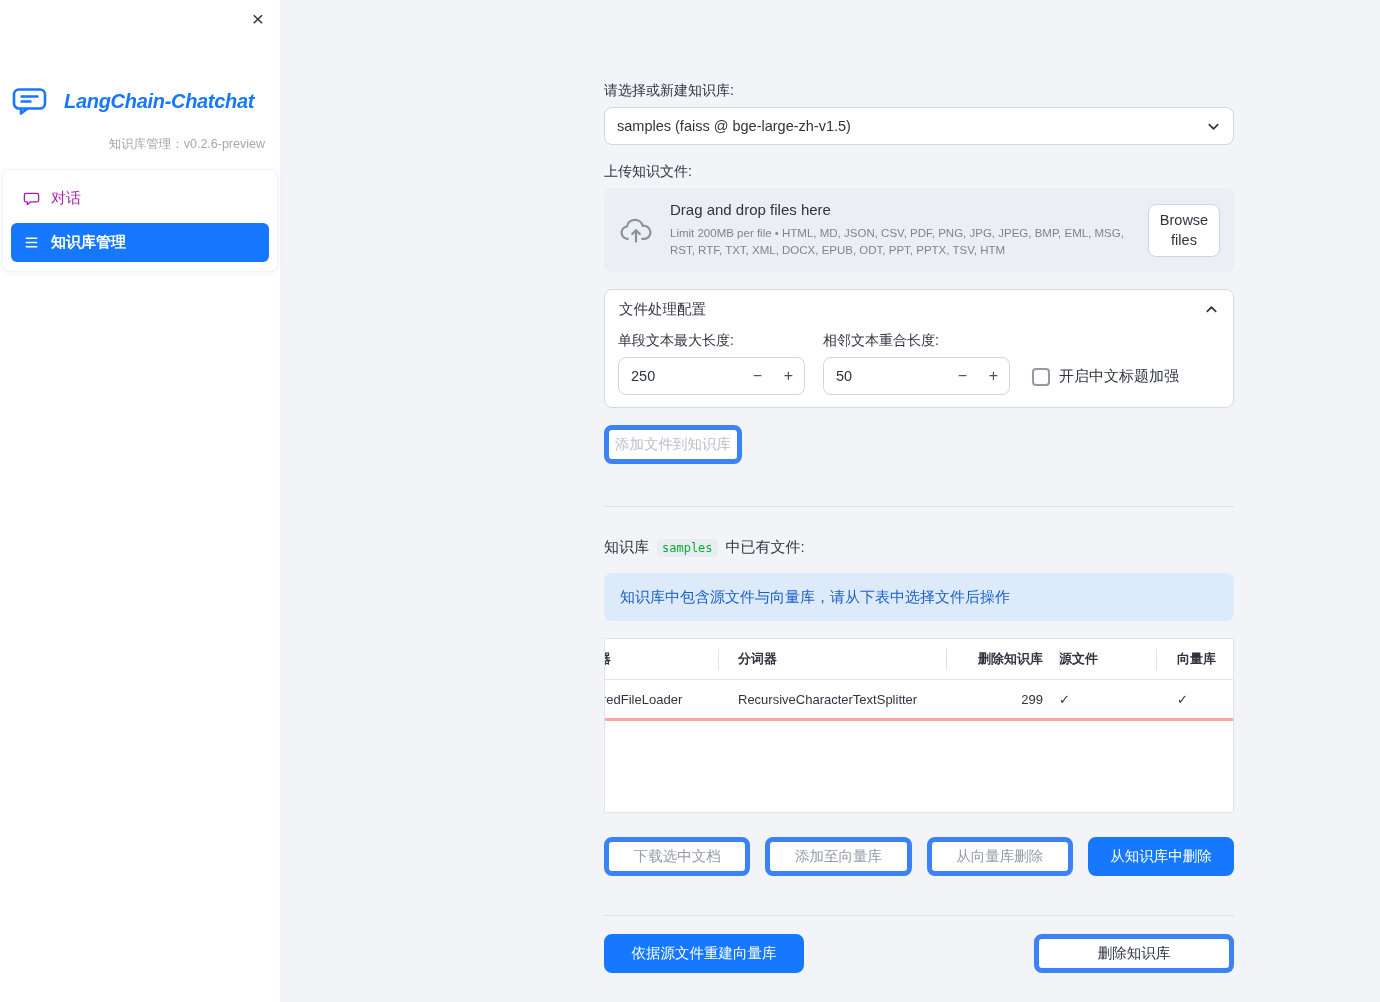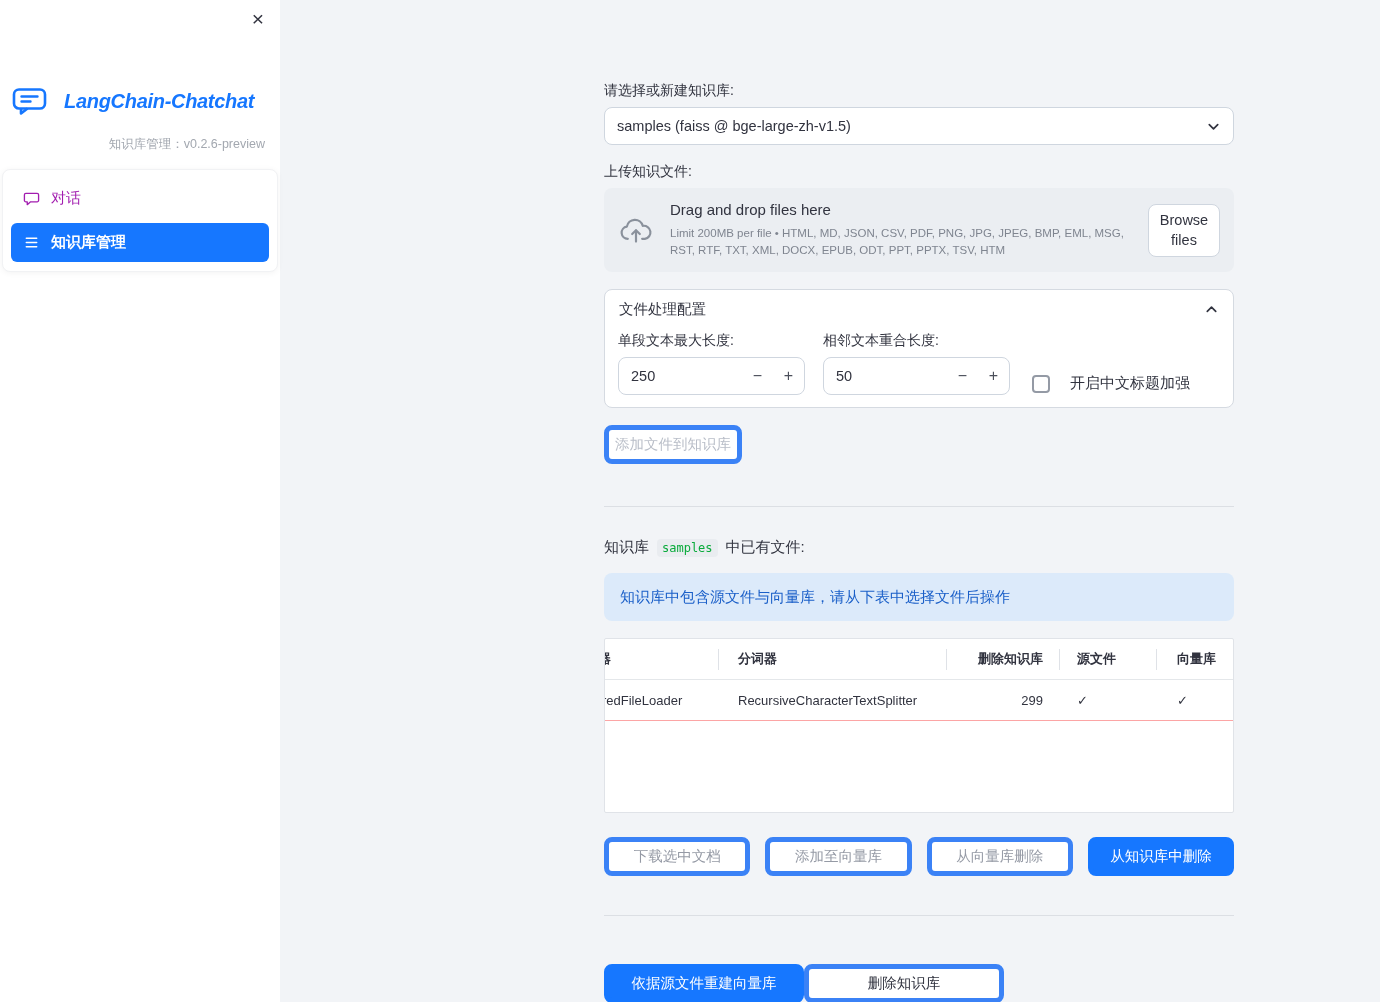--- a/index.html
+++ b/index.html
@@ -86,21 +86,21 @@
     display: flex; align-items: center; overflow: hidden;
   }
   .num-value {
     flex: 1; min-width: 0; border: none; outline: none; background: transparent;
     font-size: 14.5px; color: #31333f; padding-left: 12px; font-family: inherit;
   }
   .step-btn {
     width: 31px; height: 100%; background: transparent; border: none;
     font-size: 16px; color: #4b4f5a; cursor: pointer; font-family: inherit;
   }
-  .check-row { display: flex; align-items: center; gap: 20px; margin-left: 22px; margin-bottom: 2px; cursor: pointer; }
+  .check-row { display: flex; align-items: center; gap: 9px; margin-left: 22px; margin-bottom: 9px; cursor: pointer; }
   .checkbox-box {
     width: 18px; height: 18px; border: 2px solid #949aa5; border-radius: 4px;
     background: #ffffff; flex: 0 0 auto;
   }
   .check-label { font-size: 15px; }
 
   .btn {
     height: 39px; border-radius: 8px; font-size: 14.5px; font-family: inherit;
     display: inline-flex; align-items: center; justify-content: center;
     border: 5px solid #3b82f6; background: #ffffff; color: #31333f; cursor: pointer;
@@ -130,35 +130,35 @@
 
   .files-table {
     margin-top: 17px; height: 175px; background: #ffffff;
     border: 1px solid #e0e3e8; border-radius: 2px; position: relative; overflow: hidden;
   }
   .tgrid {
     display: grid; grid-template-columns: 113px 228px 113px 97px 77px;
     height: 41px; align-items: center; font-size: 13px;
   }
   .thead { border-bottom: 1px solid #e4e7ea; font-weight: 600; position: relative; }
-  .trow  { border-bottom: 1px solid #fca5a5; }
+  .trow  { border-bottom: 3px solid #fca5a5; }
   .tc { overflow: hidden; white-space: nowrap; }
   .tc.c0 { padding-left: 0; }
   .tc.c0 .clip-h { display: inline-block; margin-left: -7px; }
   .tc.c0 .clip-c { display: inline-block; margin-left: -3px; }
   .tc.c1 { padding-left: 20px; }
   .tc.c2 { text-align: right; padding-right: 16px; }
-  .tc.c3 { padding-left: 18px; }
+  .tc.c3 { }
   .tc.c4 { padding-left: 21px; }
   .vsep { position: absolute; top: 10px; width: 1px; height: 21px; background: #dfe2e7; }
 
   .actions { margin-top: 24px; display: flex; gap: 15px; }
   .actions .btn { flex: 1; }
 
-  .bottom-row { margin-top: 48px; display: flex; }
+  .bottom-row { margin-top: 18px; display: flex; justify-content: space-between; }
   .bottom-row .btn { width: 200px; }
 </style>
 </head>
 <body>
 
 <div class="app">
 
   <aside class="sidebar">
     <button class="close-btn">×</button>
 

